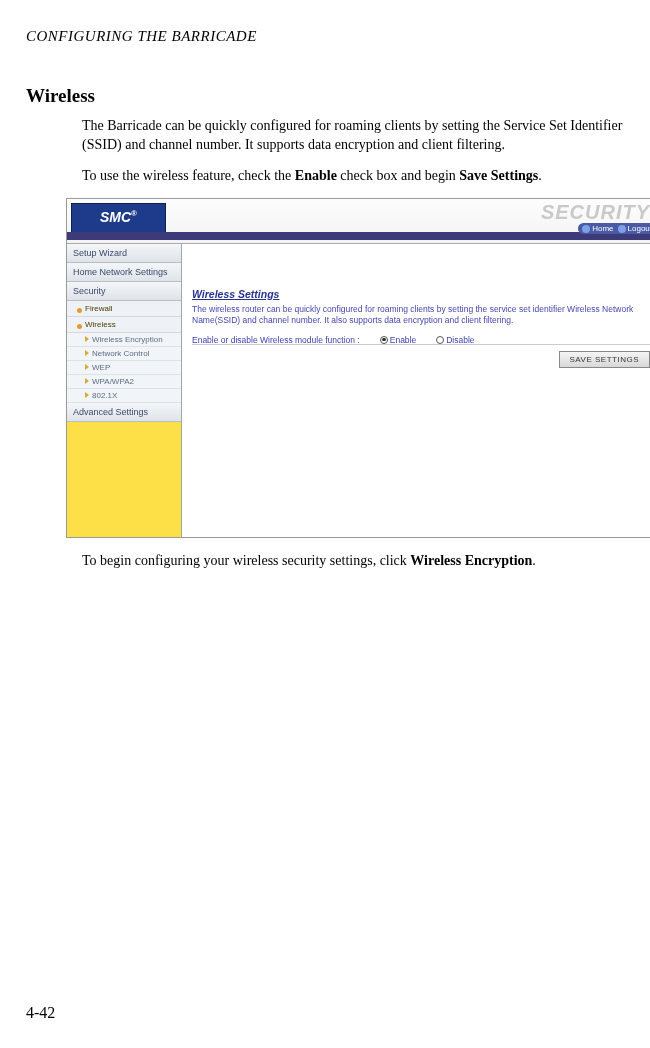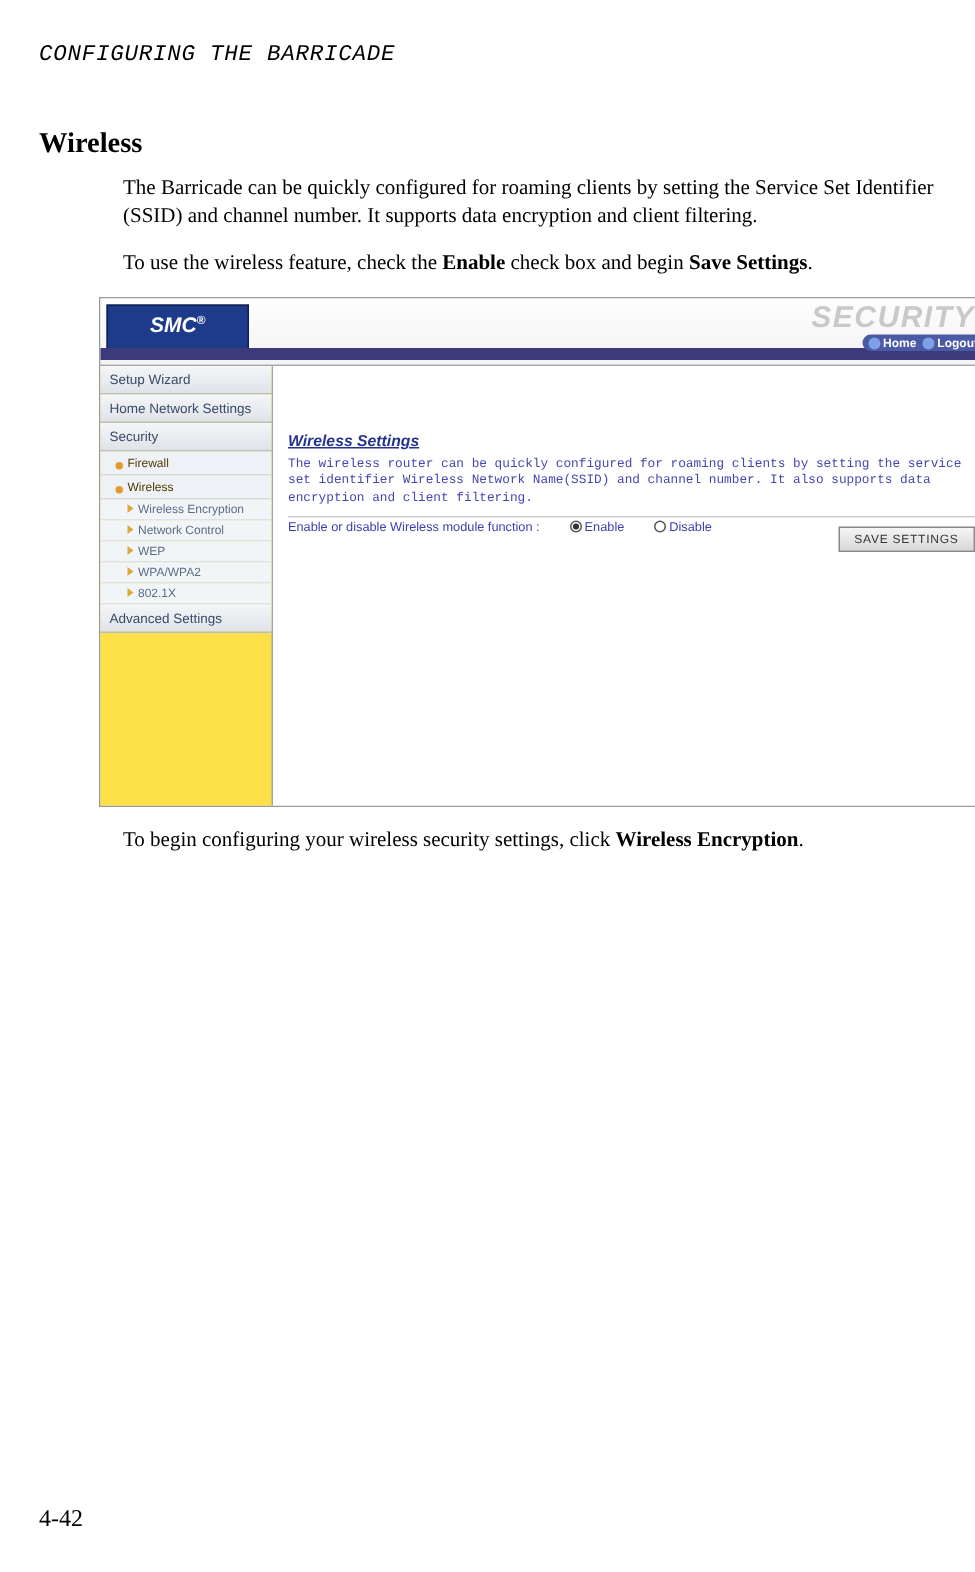--- a/index.html
+++ b/index.html
@@ -11,21 +11,20 @@
     color: #000;
     position: relative;
     padding: 28px 10px 0 26px;
   }
   .running-head {
     font-style: italic;
     font-size: 15px;
     font-variant: small-caps;
     letter-spacing: 0.5px;
     margin-bottom: 40px;
-    font-family: Liberation Mono, monospace;
   }
   .section-title {
     font-size: 19px;
     font-weight: bold;
     margin-bottom: 10px;
   }
   .body-para {
     font-size: 14px;
     line-height: 1.35;
     margin-left: 56px;
@@ -67,21 +66,21 @@
   .band-purple {
     position:absolute; left:0; right:0; top:33px; height:8px;
     background:#3d3a7a;
   }
   .head-btns{
     position:absolute; right:4px; top:24px;
     font-size:8px; color:#fff;
     background:#4a5aa5; border-radius:7px; padding:1px 4px;
     display:flex; gap:4px; align-items:center;
   }
-  .head-btns span{ display:inline-flex; align-items:flex-end; gap:2px;font-weight:bold;}
+  .head-btns span{ display:inline-flex; align-items:flex-end; gap:2px;}
   .gl{ display:inline-block; width:8px;height:8px;border-radius:50%;background:#7da0e6; }
   
   .fig-body { display:flex; height:calc(100% - 45px); }
   .sidebar {
     width:115px; flex:none;
     background:#fde047;
     border-right:1px solid #9aa;
     font-size:9px;
   }
   .sb-item {
@@ -111,21 +110,21 @@
     flex:1; background:#fff; padding:8px 10px;
     color:#2a2a88; font-size:8.5px;
     position:relative;
   }
   .content h2 {
     font-size:10.5px; font-weight:bold; font-style:italic;
     color:#25338e; text-decoration: underline;
     margin-bottom:4px;
     margin-top:36px;
   }
-  .desc { color:#4646b0; line-height:1.35; margin-bottom:8px;font-family:Liberation Mono, monospace;}
+  .desc { color:#4646b0; line-height:1.35; margin-bottom:8px;}
   .optrow { color:#3d3db0; display:flex; align-items:center; gap:20px; font-size:8.5px;}
   .radio{width:8px;height:8px;border:1px solid #555;border-radius:50%;display:inline-block;margin-right:2px;position:relative;top:1px;}
   .radio.sel::after{content:"";position:absolute;left:1.2px;top:1.2px;width:3.6px;height:3.6px;border-radius:50%;background:#333;}
   .save-row{
     position:absolute; right:10px; top:100px; left:10px;
     border-top:1px solid #ccc; padding-top:6px; text-align:right;
   }
   .save-btn{
     display:inline-block; font-size:8px;
     background:linear-gradient(#f5f5f5,#d8d8d8);

